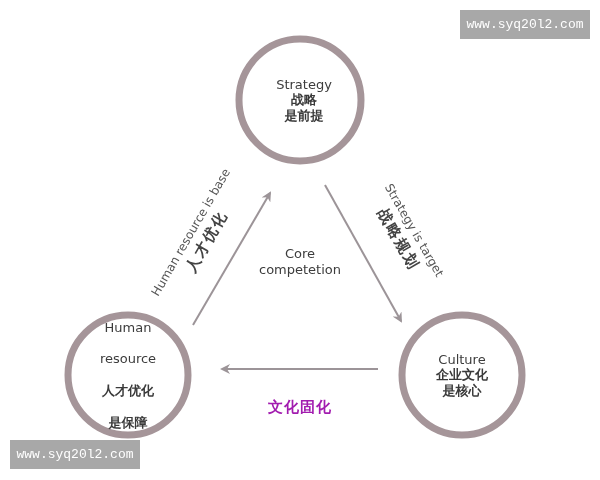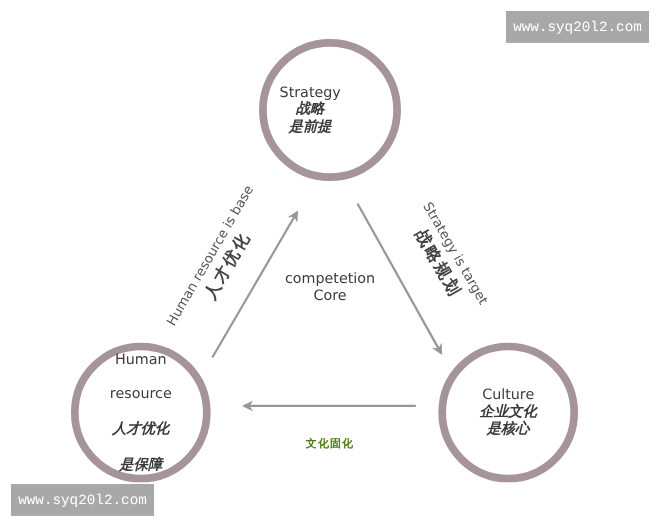--- a/index.html
+++ b/index.html
@@ -13,32 +13,32 @@
     }
     #diagram { position: absolute; left: 0; top: 0; }
     .node {
       position: absolute;
       display: flex; flex-direction: column;
       align-items: center; justify-content: center;
       text-align: center;
       line-height: 1.2;
     }
     .node .en { font-size: 13px; color: #3c3c3c; }
-    .node .zh { font-size: 13px; font-weight: bold; color: #3a3a3a; font-style: italic; }
+    .node .zh { font-size: 13px; font-weight: bold; color: #3a3a3a; }
     .center-label {
       position: absolute; left: 240px; top: 246px; width: 120px;
       text-align: center; line-height: 1.2;
     }
     .center-label .en { font-size: 13px; color: #3c3c3c; }
     .center-label .zh { font-size: 13px; font-weight: bold; color: #3a3a3a; }
     .bottom-label {
       position: absolute; left: 230px; top: 398px; width: 140px;
       text-align: center; line-height: 1.25;
     }
-    .bottom-label .zh { font-size: 10px; font-weight: bold; color: #4d7c0f; letter-spacing: 1px; }
+    .bottom-label .zh { font-size: 15px; font-weight: bold; color: #a21caf; letter-spacing: 1px; }
     .bottom-label .en { font-size: 14px; color: #555; }
     .rot-label {
       position: absolute; text-align: center; white-space: nowrap; line-height: 1.3;
     }
     .rot-label .en { font-size: 12px; color: #555; }
     .rot-label .zh { font-size: 15px; font-weight: bold; color: #444; letter-spacing: 2px; }
     .watermark {
       position: absolute;
       background: #a8a8a8; color: #ffffff;
       font-size: 13px; font-family: Liberation Mono, monospace;
@@ -57,42 +57,42 @@
 
   <circle cx="300" cy="100" r="61" fill="#ffffff" stroke="#a59599" stroke-width="7"></circle>
   <circle cx="128" cy="375" r="60" fill="#ffffff" stroke="#a59599" stroke-width="7"></circle>
   <circle cx="462" cy="375" r="60" fill="#ffffff" stroke="#a59599" stroke-width="7"></circle>
 
   <line x1="193" y1="325" x2="270" y2="193" stroke="#9c9498" stroke-width="2" marker-end="url(#arrowhead)"></line>
   <line x1="325" y1="185" x2="401" y2="321" stroke="#9c9498" stroke-width="2" marker-end="url(#arrowhead)"></line>
   <line x1="378" y1="369" x2="222" y2="369" stroke="#9c9498" stroke-width="2" marker-end="url(#arrowhead)"></line>
 </svg>
 
-<div class="node" style="left:222px; top:40px; width:120px; height:120px;align-items:center;">
+<div class="node" style="left:244px; top:40px; width:120px; height:120px;align-items:center;">
   <span class="en">Strategy</span>
   <span class="zh">战略</span>
   <span class="zh">是前提</span>
 </div>
 
 <div class="node" style="left:68px; top:315px; width:120px; height:120px;gap:16px;">
   <span class="en">Human</span>
   <span class="en">resource</span>
   <span class="zh">人才优化</span>
   <span class="zh">是保障</span>
 </div>
 
 <div class="node" style="left:402px; top:315px; width:120px; height:120px;">
   <span class="en">Culture</span>
   <span class="zh">企业文化</span>
   <span class="zh">是核心</span>
 </div>
 
 <div class="center-label">
+  <div class="en">Core</div>
   <div class="en">competetion</div>
-  <div class="en">Core</div>
 </div>
 
 <div class="rot-label" style="left:110px; top:220px; width:180px; transform: rotate(-60deg); transform-origin: center center;">
   <div class="en">Human resource is base</div>
   <div class="zh">人才优化</div>
 </div>
 
 <div class="rot-label" style="left:320px; top:218px; width:170px; transform: rotate(60deg); transform-origin: center center;">
   <div class="en">Strategy is target</div>
   <div class="zh">战略规划</div>

